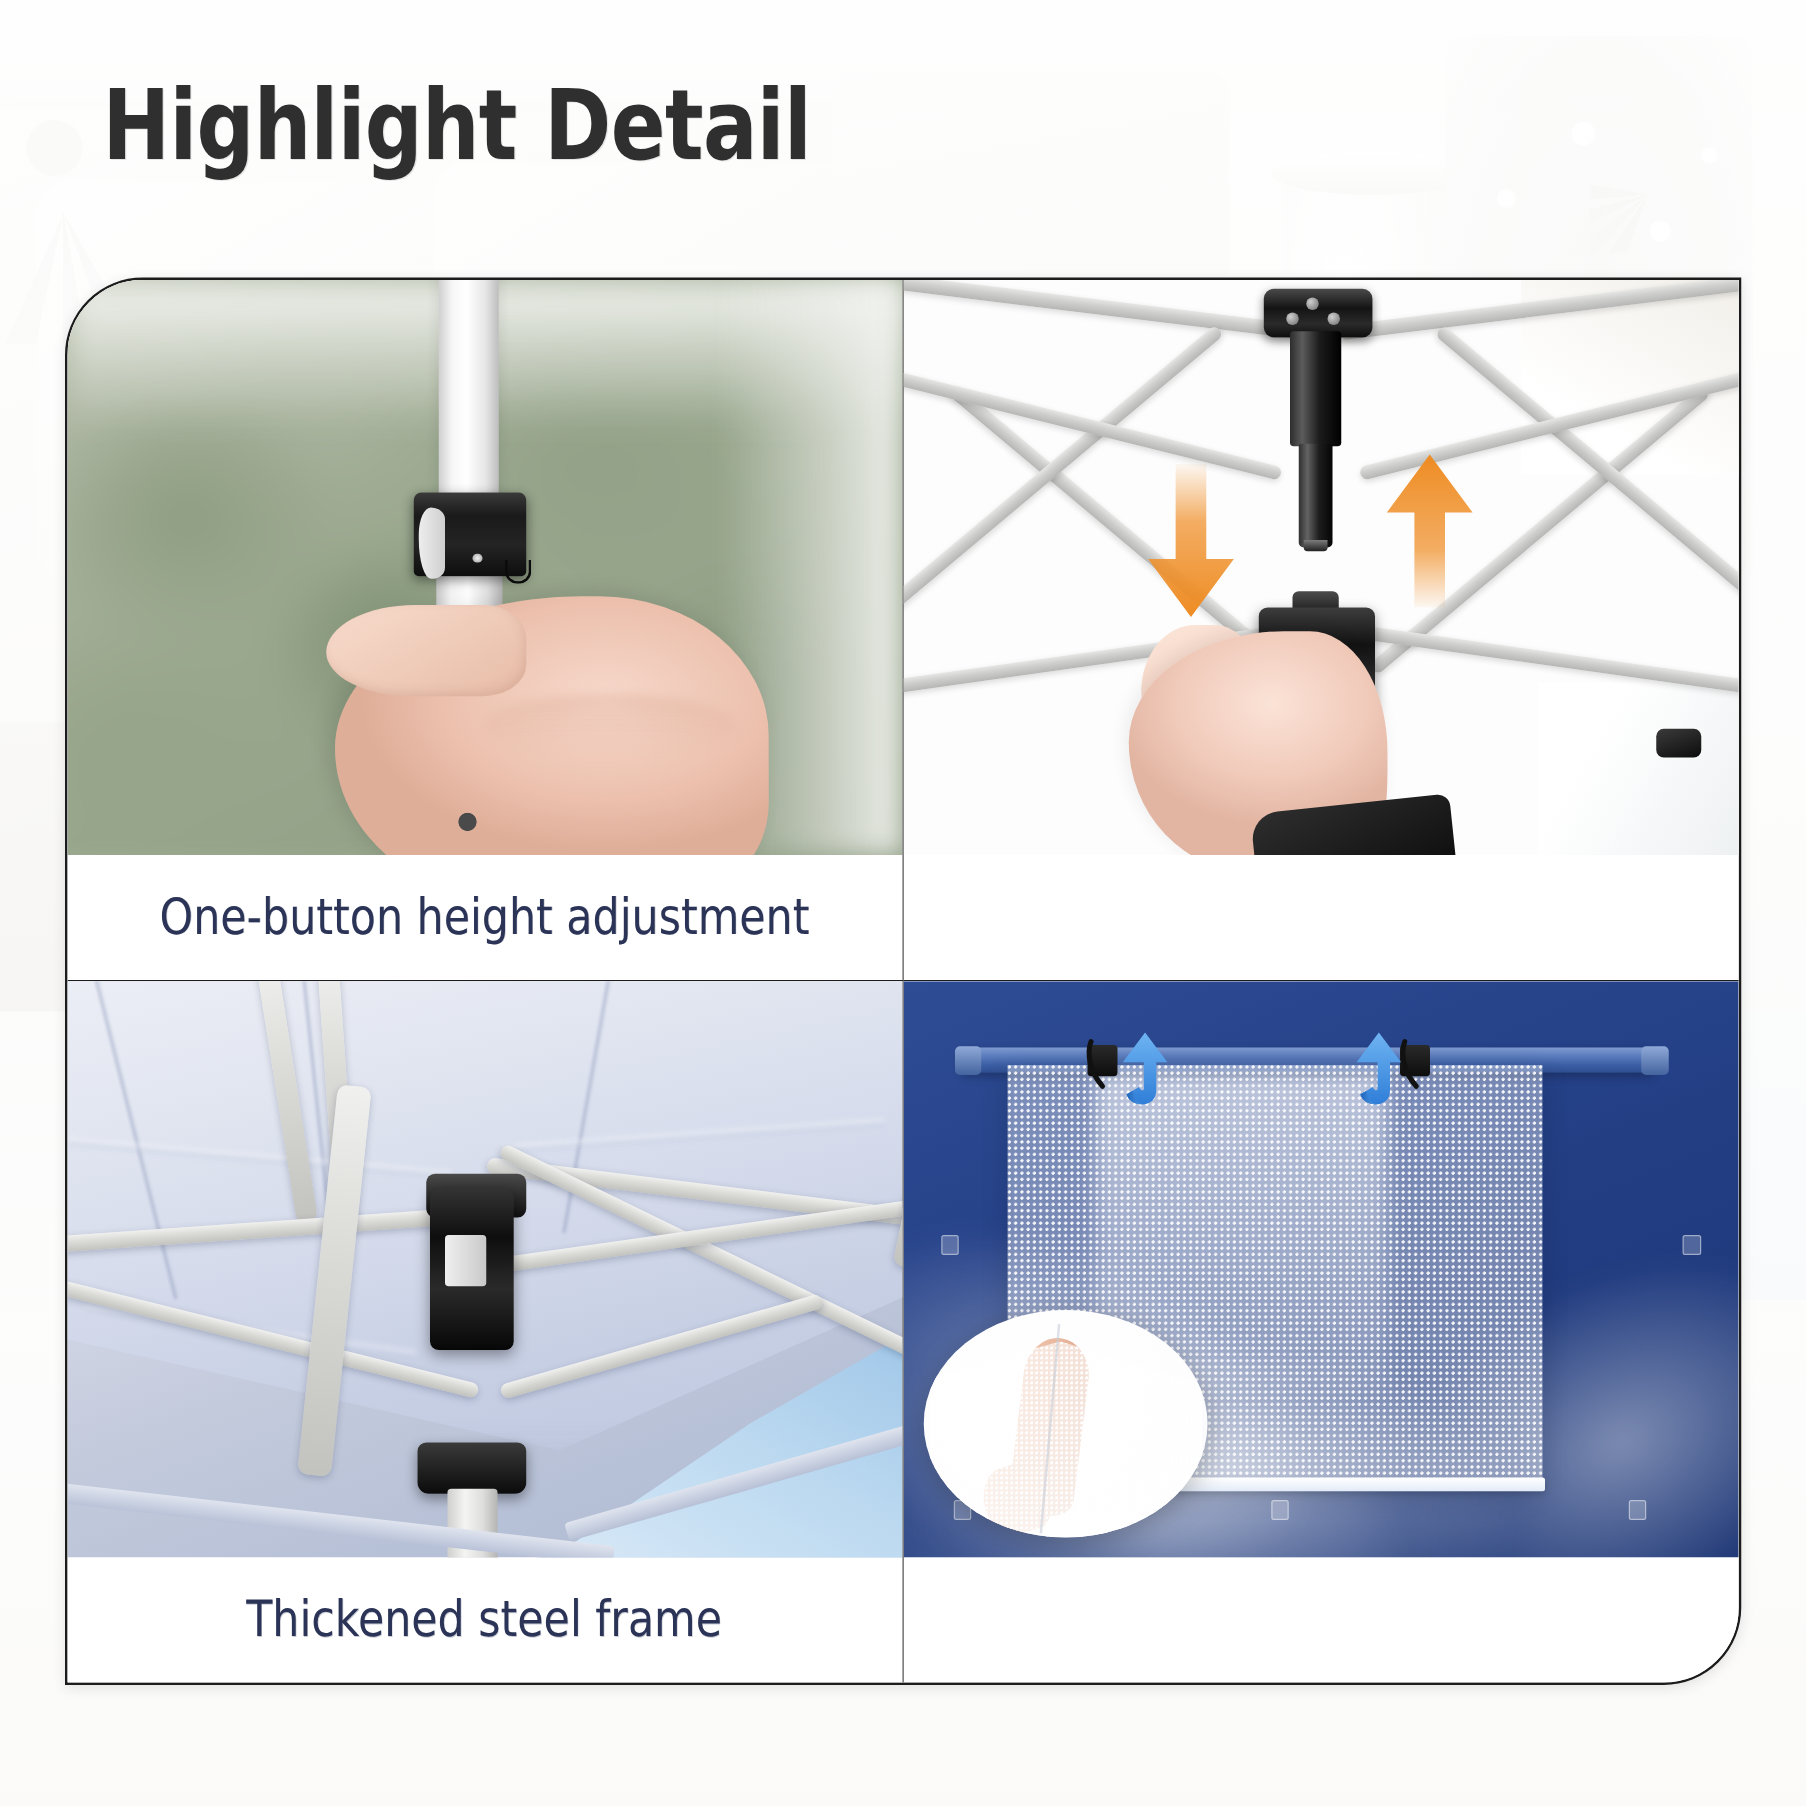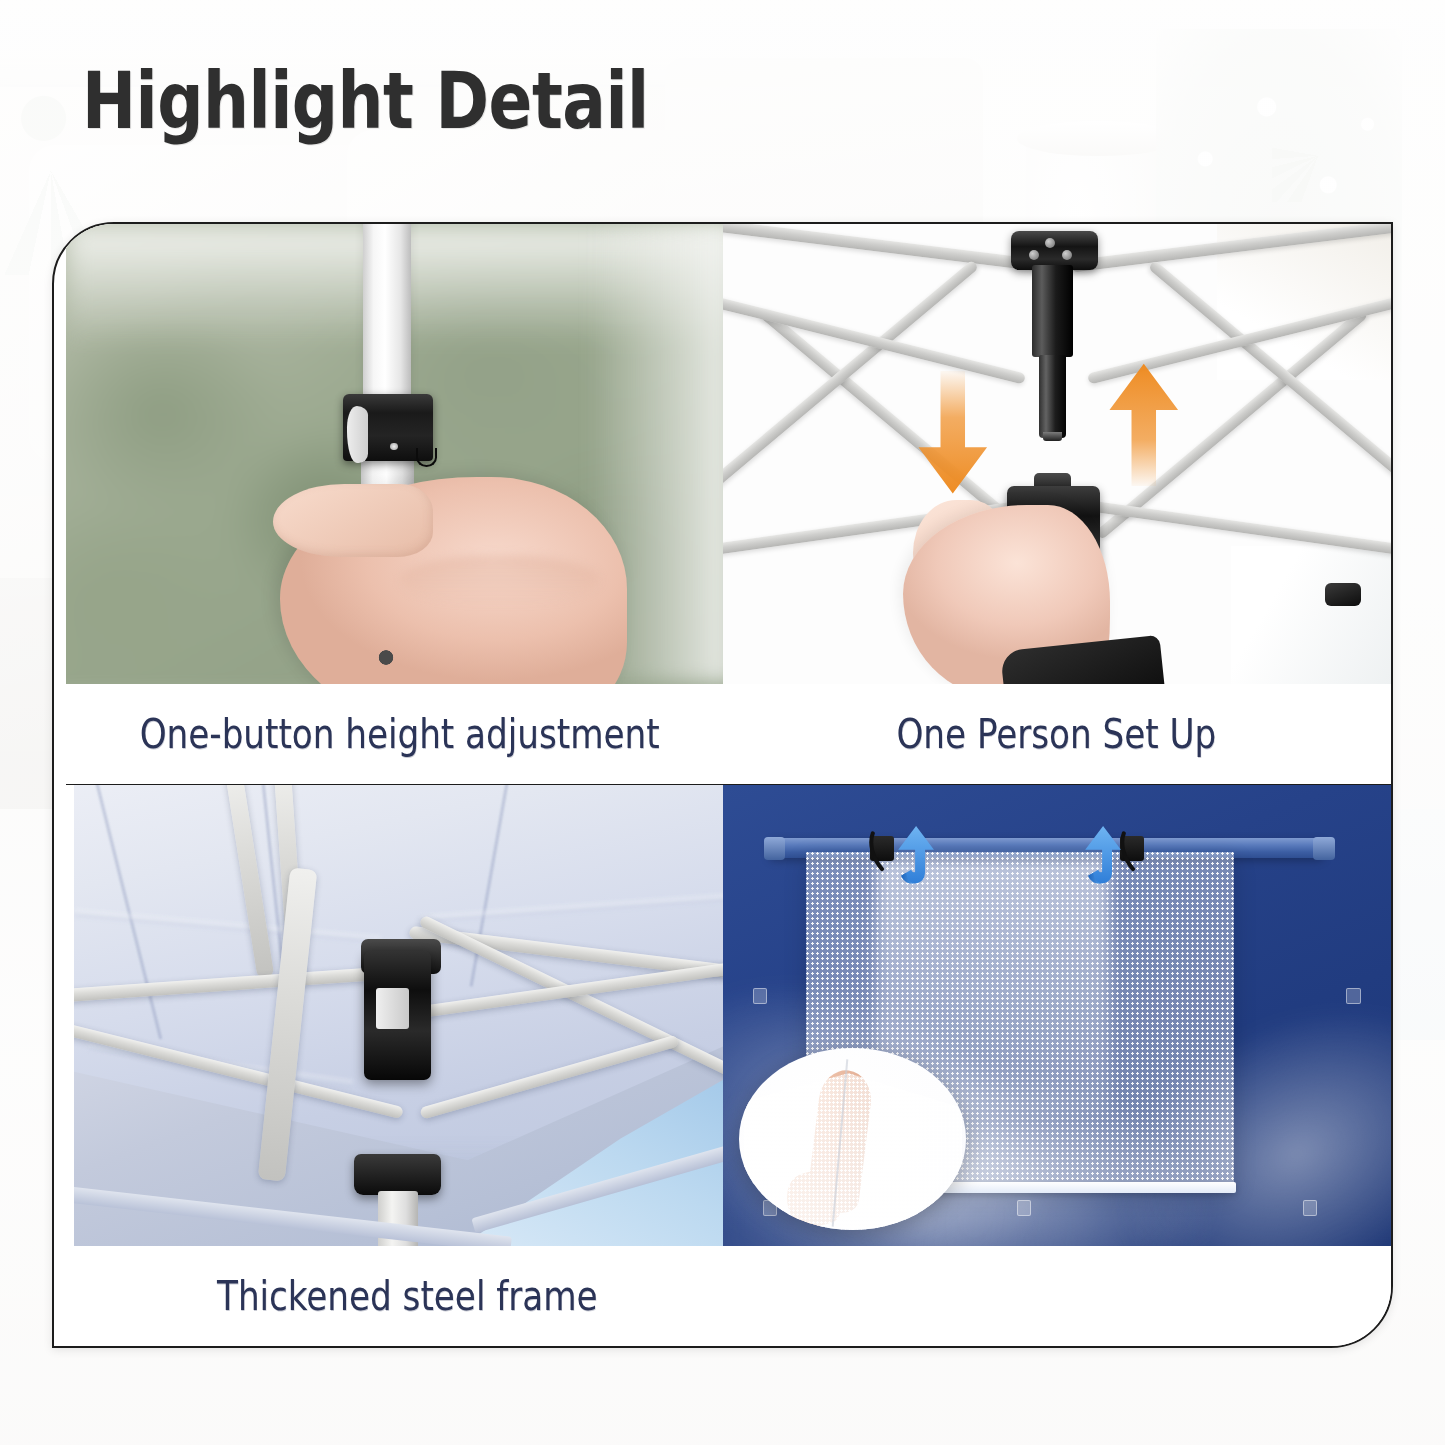--- a/index.html
+++ b/index.html
@@ -139,23 +139,23 @@
     background:#fff;
     box-sizing:border-box;
     box-shadow:0 2px 10px rgba(0,0,0,.10);
   }
   .cell{
     position:absolute;width:50%;height:50%;
     box-sizing:border-box;
     overflow:hidden;
     background:#fff;
   }
-  .c1{left:12px;top:0;border-right:1.5px solid #1c1c1c;border-bottom:1.5px solid #1c1c1c;}
+  .c1{left:0;top:0;border-right:1.5px solid #1c1c1c;border-bottom:1.5px solid #1c1c1c;}
   .c2{left:50%;top:0;border-bottom:1.5px solid #1c1c1c;}
-  .c3{left:0;top:50%;border-right:1.5px solid #1c1c1c;margin-left:20px;}
+  .c3{left:0;top:50%;border-right:1.5px solid #1c1c1c;}
   .c4{left:50%;top:50%;}
 
   .photo{position:relative;width:100%;height:calc(100% - 100px);overflow:hidden;}
   .caption{
     height:100px;width:100%;display:flex;align-items:center;justify-content:center;
     background:#ffffff;
   }
   .caption span{
     font-size:40px;color:#2b3457;
     font-family:"DejaVu Sans Condensed","Liberation Sans Narrow","Liberation Sans",sans-serif;
@@ -593,23 +593,20 @@
                 <linearGradient id="og2" x1="0" y1="1" x2="0" y2="0">
               <stop offset="0%" stop-color="#F0922E" stop-opacity="0.05"></stop>
               <stop offset="38%" stop-color="#F0922E" stop-opacity="0.75"></stop>
               <stop offset="100%" stop-color="#EE8C23" stop-opacity="1"></stop>
             </linearGradient>
               </defs>
             <polygon points="30,2 58,58 40,58 40,150 20,150 20,58 2,58" fill="url(#og2)"></polygon>
           </svg>
         </div>
       </div>
-      <div class="caption">
-        <span>One Person Set Up</span>
-      </div>
     </div>
 
     <div class="cell c3">
       <div class="photo">
         <div class="p3-bg"></div>
         <div class="p3-sky"></div>
         <div class="p3-canopy"></div>
 
         <div class="p3-seam" style="left:8%;top:-2%;width:3px;height:58%;transform:rotate(-14deg);"></div>
         <div class="p3-seam" style="left:30%;top:-2%;width:3px;height:54%;transform:rotate(-6deg);"></div>

